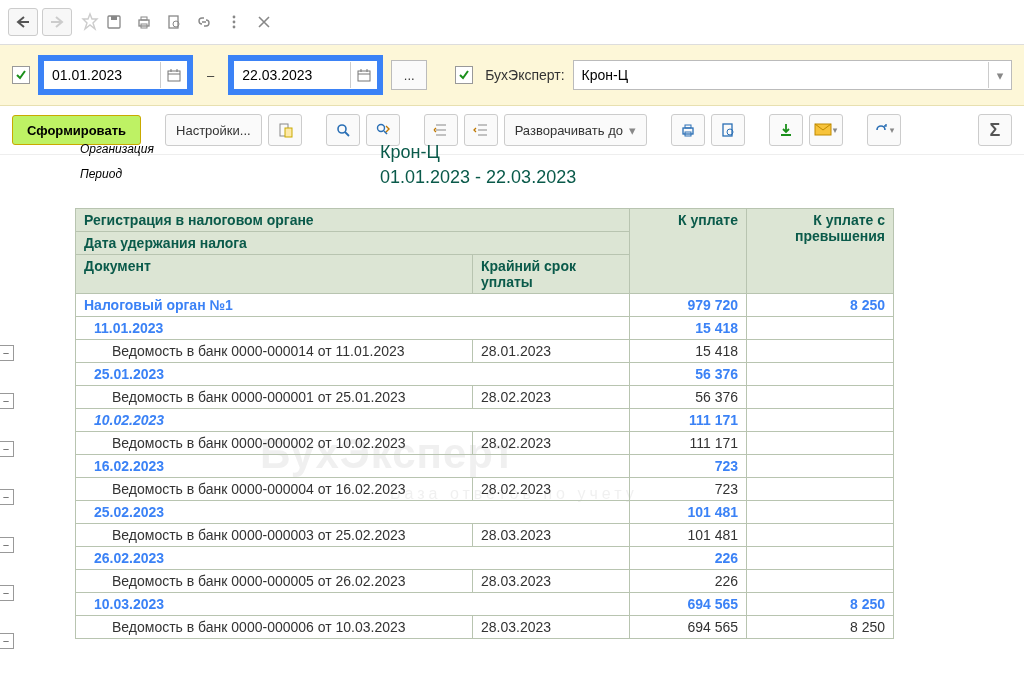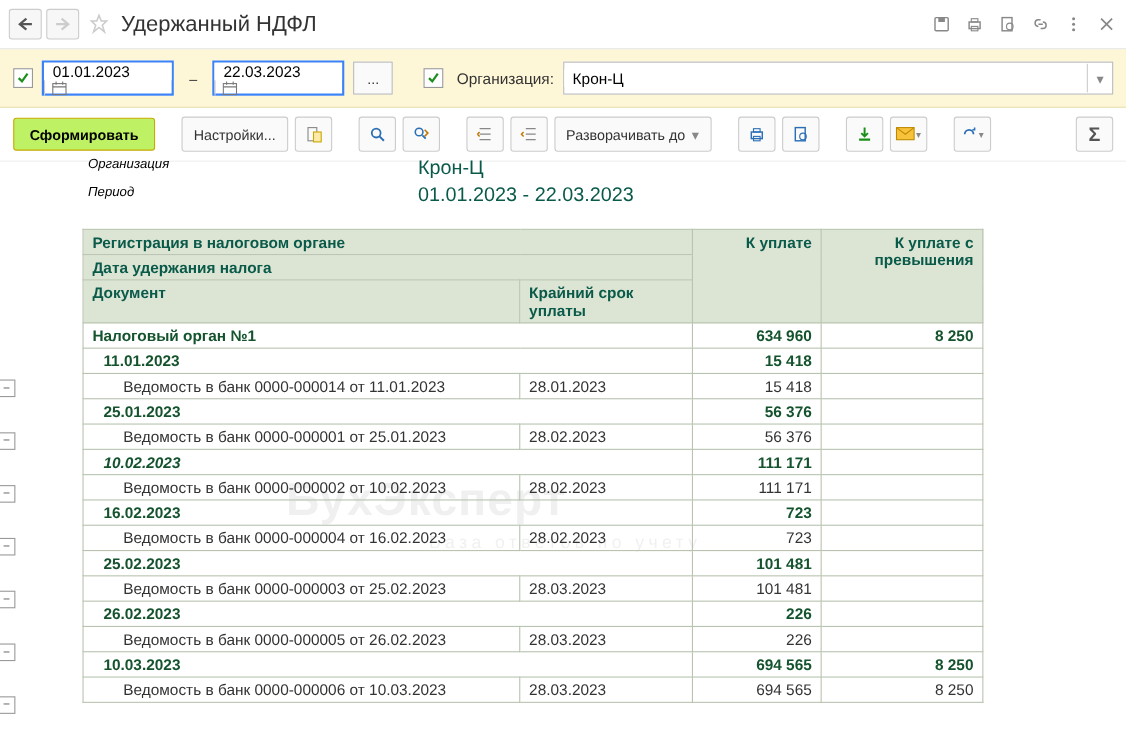--- a/index.html
+++ b/index.html
@@ -6,21 +6,21 @@
   .win{width:1024px;height:674px;box-sizing:border-box;position:relative;}
   .titlebar{display:flex;align-items:center;padding:4px 8px;height:36px;border-bottom:1px solid #ddd;}
   .tbtn{border:1px solid #ccc;background:#f7f7f7;border-radius:3px;height:26px;min-width:28px;display:inline-flex;align-items:center;justify-content:center;margin-right:4px;cursor:pointer;}
   .tbtn svg{display:block;}
   .title{font-size:20px;margin-left:6px;flex:1;}
   .title-icons{display:flex;gap:10px;align-items:center;}
   .ticon{width:20px;height:20px;display:inline-flex;align-items:center;justify-content:center;color:#888;cursor:pointer;}
   .filterbar{background:#fdf7d8;padding:10px 12px;display:flex;align-items:center;gap:8px;border-bottom:1px solid #e8e0b0;}
   .chk{width:16px;height:16px;border:1px solid #999;background:#fff;display:inline-flex;align-items:center;justify-content:center;}
   .chk svg{display:block;}
-  .datebox{border:2px solid #3b82f6;background:#fff;display:flex;align-items:flex-start;height:28px;flex-direction:column;}
+  .datebox{border:6px solid #3b82f6;background:#fff;display:flex;align-items:center;height:28px;}
   .datebox input{border:none;padding:0 8px;height:26px;font-size:14px;width:100px;outline:none;}
   .datebox .cal{width:26px;height:26px;border-left:1px solid #ccc;display:flex;align-items:center;justify-content:center;cursor:pointer;}
   .dash{padding:0 6px;}
   .ellips{border:1px solid #bbb;background:#fafafa;height:28px;width:34px;display:flex;align-items:center;justify-content:center;cursor:pointer;}
   .lbl{font-size:14px;margin-left:12px;}
   .orgbox{border:1px solid #bbb;background:#fff;flex:1;display:flex;align-items:center;height:28px;}
   .orgbox input{border:none;flex:1;padding:0 8px;font-size:14px;outline:none;}
   .orgbox .dd{width:22px;height:26px;border-left:1px solid #ccc;display:flex;align-items:center;justify-content:center;cursor:pointer;color:#888;}
   .toolbar{padding:8px 12px;display:flex;align-items:center;gap:6px;border-bottom:1px solid #eee;}
   .gen{background:#bef264;border:1px solid #c9a900;border-radius:3px;height:30px;padding:0 14px;font-weight:bold;font-size:13px;cursor:pointer;}
@@ -29,21 +29,21 @@
   .gap{width:12px;}
   .report{position:absolute;top:140px;left:0;right:0;bottom:0;overflow:auto;}
   .rcontent{padding:0 0 0 20px;}
   .hdrrow{display:flex;padding:2px 0;}
   .hdrlab{width:300px;font-size:12px;color:#000000;padding-left:60px;font-style:italic;}
   .hdrval{font-size:18px;color:#0a5a4a;}
   table.rep{border-collapse:collapse;margin-top:18px;margin-left:55px;}
   table.rep th,table.rep td{border:1px solid #b8c4b0;padding:3px 8px;font-size:14px;text-align:left;vertical-align:top;margin-left:43px;}
   table.rep th{background:#dce5d4;color:#0a5a4a;font-weight:bold;}
   .num{text-align:right !important;}
-  .grp{font-weight:bold;color:#14532d;}
+  .grp{font-weight:bold;color:#3b82f6;}
   .toggle{position:absolute;width:14px;height:14px;border:1px solid #999;background:#fff;display:flex;align-items:center;justify-content:center;font-size:11px;line-height:1;cursor:pointer;color:#555;}
   .watermark{position:absolute;top:290px;left:260px;font-size:42px;color:rgba(150,150,150,.14);font-weight:bold;pointer-events:none;letter-spacing:1px;}
   .watermark2{position:absolute;top:345px;left:390px;font-size:16px;color:rgba(150,150,150,.14);letter-spacing:4px;pointer-events:none;}
 </style>
 </head>
 <body>
 <div class="win">
 
 <div class="titlebar">
   <span class="tbtn">
@@ -54,21 +54,20 @@
   <span class="tbtn">
         <svg width="14" height="12">
           <path d="M6 1 L12 6 L6 11 M12 6 H1" stroke="#ccc" stroke-width="2" fill="none"></path>
         </svg>
       </span>
   <span class="ticon" style="margin:0 4px;">
         <svg width="20" height="20">
           <path d="M10 2 L12 7 L17 7 L13 11 L15 17 L10 13 L5 17 L7 11 L3 7 L8 7 Z" fill="none" stroke="#ccc" stroke-width="1.4"></path>
         </svg>
       </span>
-  <span class="title">Удержанный НДФЛ</span>
   <div class="title-icons">
     <span class="ticon">
           <svg width="16" height="16">
             <rect x="2" y="2" width="12" height="12" rx="1" fill="none" stroke="#888" stroke-width="1.3"></rect>
             <rect x="5" y="2" width="6" height="4" fill="#888"></rect>
           </svg>
         </span>
     <span class="ticon">
           <svg width="16" height="16">
             <rect x="3" y="6" width="10" height="6" fill="none" stroke="#888" stroke-width="1.3"></rect>
@@ -130,21 +129,21 @@
             <line x1="10" y1="1" x2="10" y2="4" stroke="#777"></line>
           </svg>
         </span>
   </span>
   <span class="ellips">...</span>
   <span class="chk" style="margin-left:20px;">
         <svg width="12" height="12">
           <path d="M2 6 L5 9 L10 2" stroke="#1a8f1a" stroke-width="2" fill="none"></path>
         </svg>
       </span>
-  <span class="lbl" style="margin-left:4px;">Организация:</span>
+  <span class="lbl" style="margin-left:4px;">БухЭксперт:</span>
   <span class="orgbox">
     <input value="Крон-Ц" style="">
     <span class="dd">▾</span>
   </span>
 </div>
 
 <div class="toolbar">
   <button class="gen">Сформировать</button>
   <span class="gap"></span>
   <span class="btn">
@@ -256,21 +255,21 @@
         </tr>
         <tr>
                 <th colspan="2">Дата удержания налога</th>
               </tr>
         <tr>
           <th style="width:380px;">Документ</th>
           <th style="width:140px;">Крайний срок уплаты</th>
         </tr>
         <tr class="grp">
           <td colspan="2">Налоговый орган №1</td>
-          <td class="num">634 960</td>
+          <td class="num">979 720</td>
           <td class="num">8 250</td>
         </tr>
         </tbody>
             <tbody id="rows">
               <tr class="grp">
                 <td colspan="2" style="padding-left:18px;">11.01.2023</td>
                 <td class="num">15 418</td>
                 <td class="num"></td>
               </tr>
               <tr>

